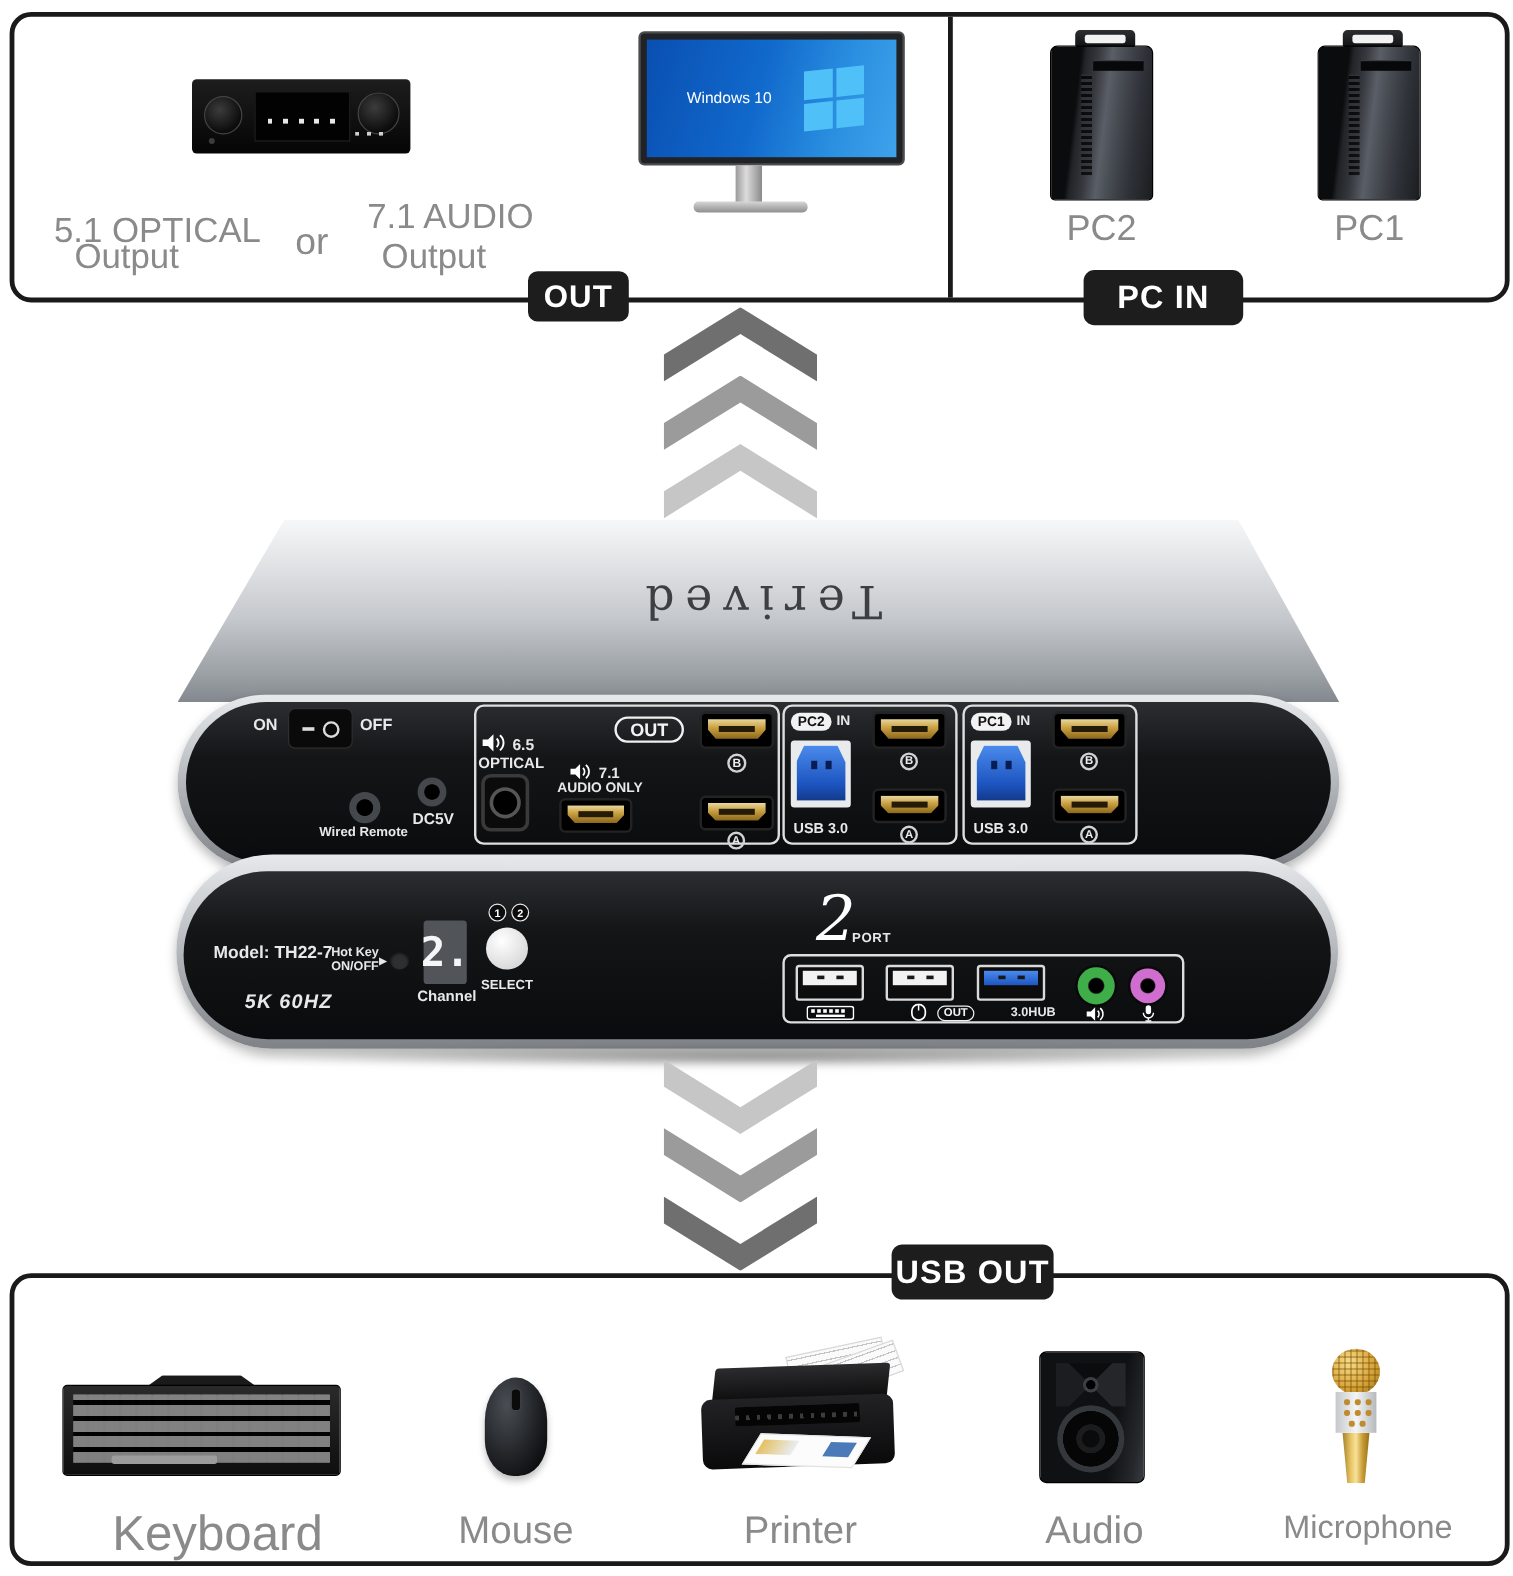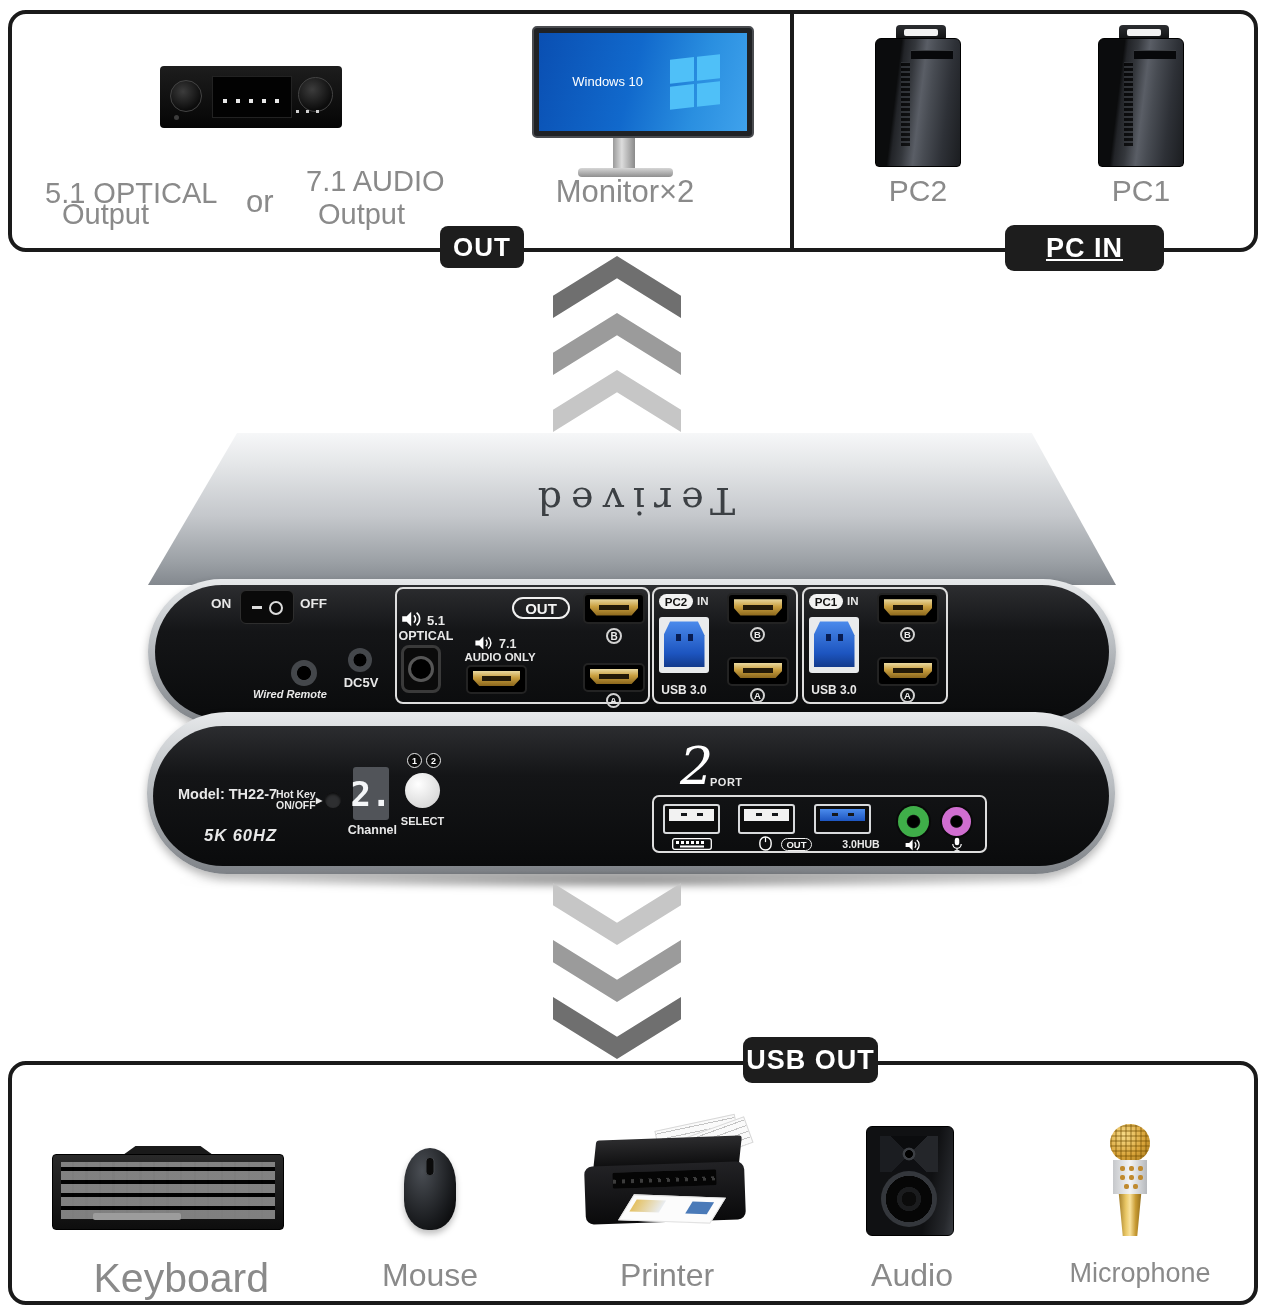--- a/index.html
+++ b/index.html
@@ -151,63 +151,62 @@
       <div class="winlogo" style="right:13%;top:24%;width:50px;height:50px;">
         <div></div>
           <div></div>
           <div></div>
           <div></div>
       </div>
     </div>
   </div>
   <div class="mon-neck" style="left:613px;top:138px;width:22px;height:32px;"></div>
   <div class="mon-base" style="left:578px;top:168px;width:95px;height:9px;"></div>
-  <div class="devlabel" style="left:530px;top:174px;width:190px;font-size:31px;">Monitor×2</div>
 
   <div class="tower" style="left:875px;top:25px;">
     <div class="handle"></div>
     <div class="tbody"></div>
   </div>
   <div class="devlabel" style="left:875px;top:174px;width:86px;font-size:30px;">PC2</div>
   <div class="tower" style="left:1098px;top:25px;">
     <div class="handle"></div>
     <div class="tbody"></div>
   </div>
   <div class="devlabel" style="left:1098px;top:174px;width:86px;font-size:30px;">PC1</div>
 
   <div class="badge" style="left:440px;top:226px;width:84px;height:42px;font-size:26px;border-radius:8px;">OUT</div>
-  <div class="badge" style="left:1005px;top:225px;width:159px;height:46px;font-size:27px;text-decoration:underline;">PC IN</div>
+  <div class="badge" style="left:903px;top:225px;width:133px;height:46px;font-size:27px;">PC IN</div>
 
   <div class="chev up" style="left:553px;top:256px;background:#6f6f6f;"></div>
   <div class="chev up" style="left:553px;top:313px;background:#9b9b9b;"></div>
   <div class="chev up" style="left:553px;top:370px;background:#c6c6c6;"></div>
 
   <div class="abs" style="left:148px;top:433px;width:968px;height:292px;">
     <div class="ts" style="left:0;top:0;width:968px;height:152px;">
       <div class="brand" style="top:46px;">Terived</div>
     </div>
     <div class="silverpill" style="left:0;top:146px;width:968px;height:146px;border-radius:73px;"></div>
     <div class="blackpanel" style="left:7px;top:152px;width:954px;height:134px;border-radius:67px;">
 
       <span class="ptext" style="left:56px;top:11px;font-size:13.5px;">ON</span>
       <div class="rocker" style="left:85px;top:5px;width:52px;height:32px;"></div>
       <span class="ptext" style="left:145px;top:11px;font-size:13.5px;">OFF</span>
 
       <div class="jackring" style="left:136px;top:75px;width:26px;height:26px;"></div>
-      <span class="ptext" style="left:98px;top:103px;width:100px;font-size:11px;font-style:italic;">Wired Remote</span>
+      <span class="ptext" style="left:98px;top:103px;width:100px;text-align:center;font-size:11px;">Wired Remote</span>
       <div class="jackring" style="left:193px;top:63px;width:24px;height:24px;"></div>
       <span class="ptext" style="left:176px;top:90px;width:60px;text-align:center;font-size:13px;">DC5V</span>
 
       <div class="section" style="left:240px;top:2px;width:255px;height:117px;">
         <svg style="position:absolute;left:3px;top:21px;" width="26" height="18" viewBox="0 0 26 20">
           <polygon points="1,7 6,7 11,2 11,18 6,13 1,13" fill="#fff"></polygon>
           <path d="M14,6 a5.5,5.5 0 0 1 0,8" stroke="#fff" stroke-width="1.8" fill="none"></path>
           <path d="M17,3 a9,9 0 0 1 0,14" stroke="#fff" stroke-width="1.8" fill="none"></path>
         </svg>
-        <span class="ptext" style="left:30px;top:24px;font-size:13px;">5.1</span>
+        <span class="ptext" style="left:30px;top:24px;font-size:13px;">6.5</span>
         <span class="ptext" style="left:-2px;top:40px;width:62px;text-align:center;font-size:12.5px;">OPTICAL</span>
         <div class="toslink" style="left:4px;top:56px;width:40px;height:48px;"></div>
         <div class="outline-badge" style="left:115px;top:8px;width:58px;height:22px;font-size:15px;">OUT</div>
         <svg style="position:absolute;left:76px;top:46px;" width="24" height="16" viewBox="0 0 26 20">
           <polygon points="1,7 6,7 11,2 11,18 6,13 1,13" fill="#fff"></polygon>
           <path d="M14,6 a5.5,5.5 0 0 1 0,8" stroke="#fff" stroke-width="1.8" fill="none"></path>
           <path d="M17,3 a9,9 0 0 1 0,14" stroke="#fff" stroke-width="1.8" fill="none"></path>
         </svg>
         <span class="ptext" style="left:102px;top:48px;font-size:12.5px;">7.1</span>
         <span class="ptext" style="left:64px;top:62px;width:78px;text-align:center;font-size:11.5px;">AUDIO ONLY</span>

